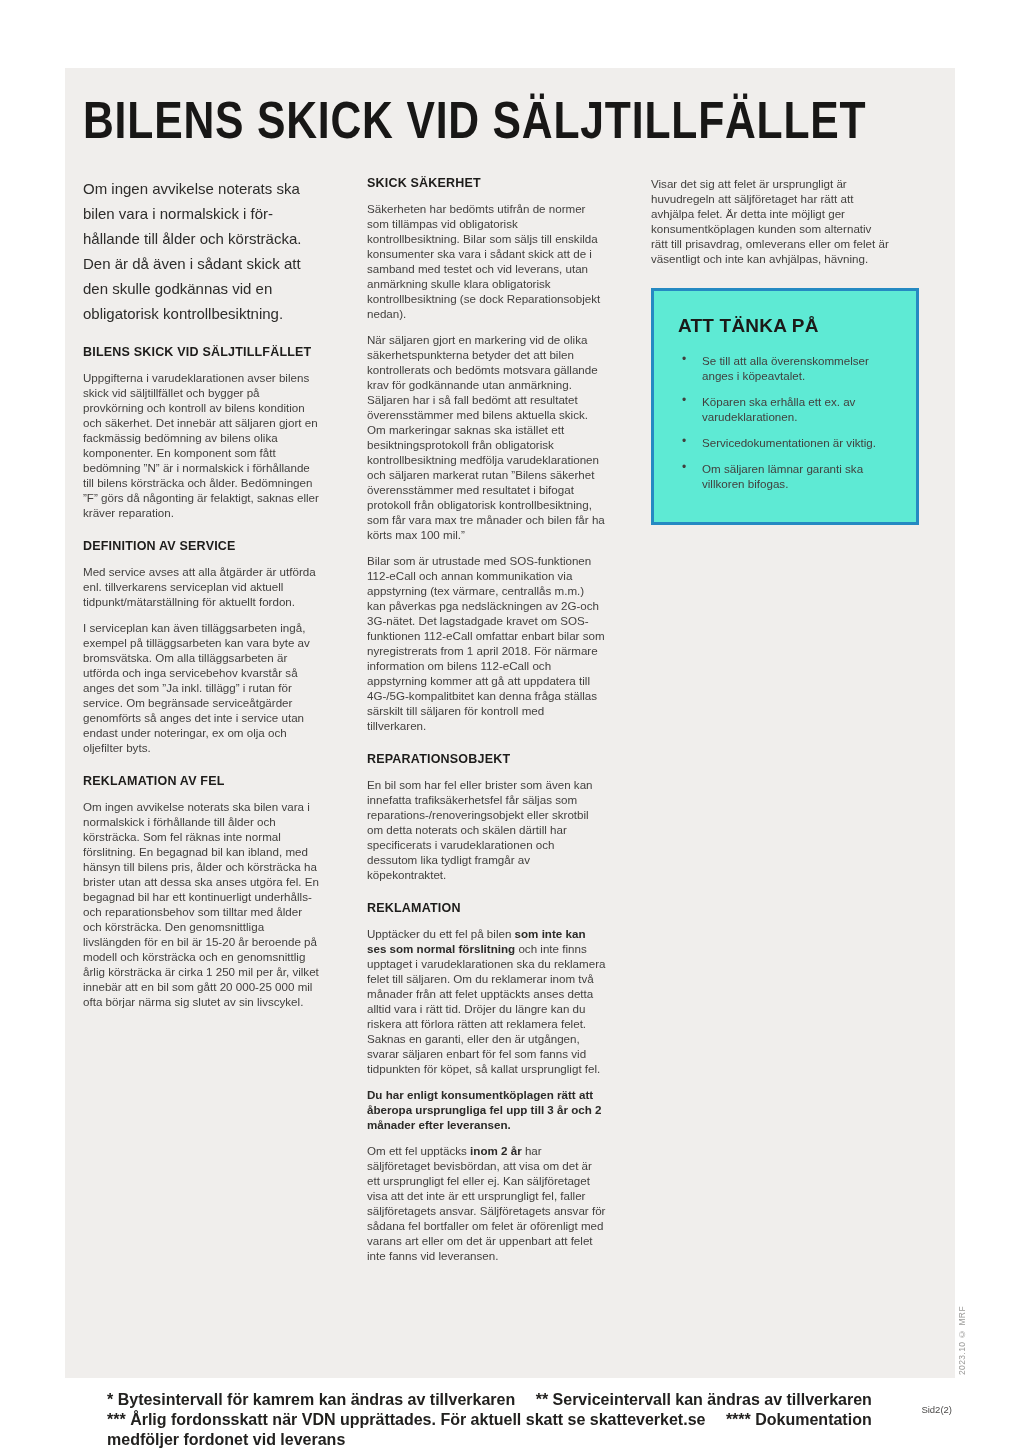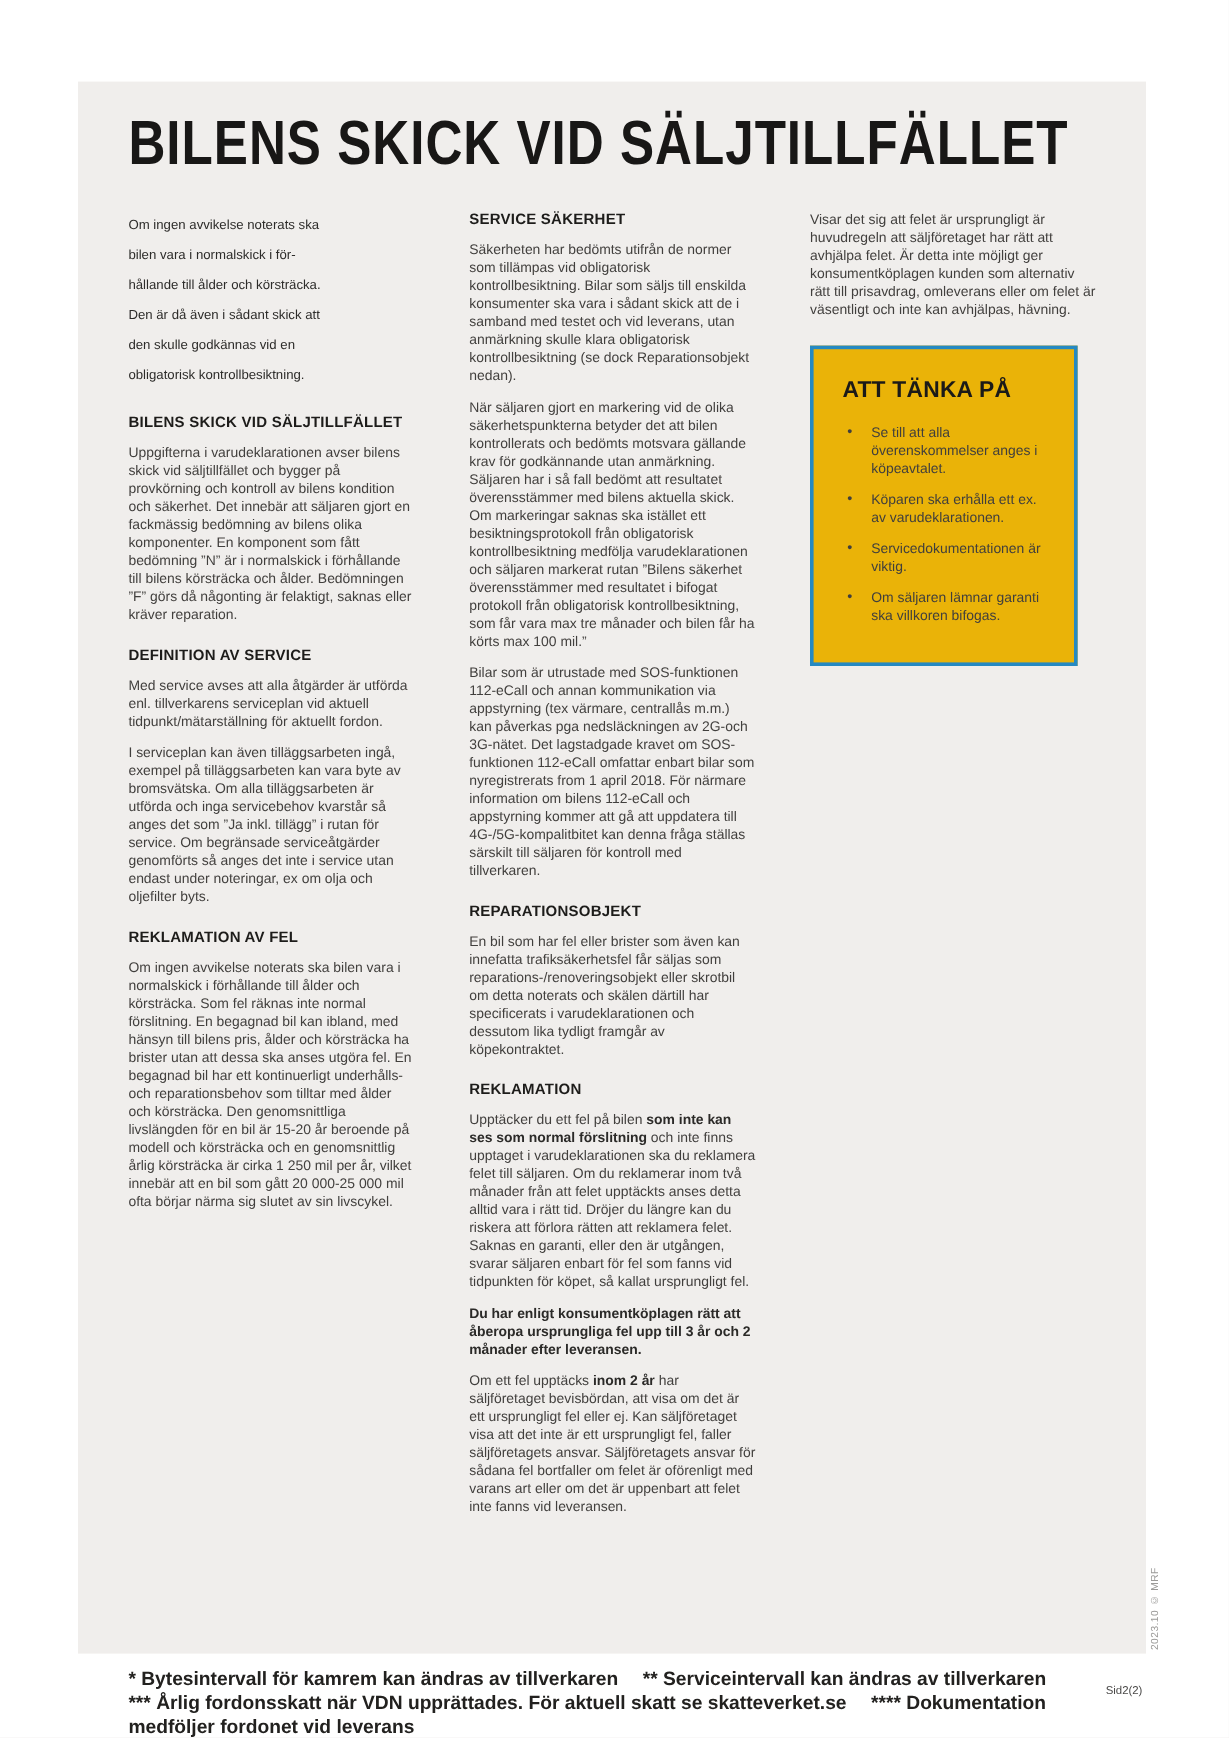--- a/index.html
+++ b/index.html
@@ -8,51 +8,51 @@
     width:1024px; height:1448px; position:relative;
     background:#ffffff;
     font-family:"Liberation Sans", sans-serif;
     color:#3d3c3a;
     -webkit-font-smoothing:antialiased;
   }
   .sheet {
     position:absolute; left:65px; top:68px;
     width:890px; height:1310px;
     background:#f0eeec;
-    padding:22px 42px 0 42px;
+    padding:22px 42px 0 18px;
   }
   .doc-title {
     font-weight:800; color:#181716;
     font-size:52px; letter-spacing:1px; white-space:nowrap;
     transform:scaleX(0.82); transform-origin:0 50%;
     margin-bottom:26px;
   }
   .columns { display:flex; gap:45px; align-items:flex-start; }
   .col { width:239px; flex:0 0 239px; }
 
   .intro {
-    font-size:11px; line-height:25px; color:#2d2c2a;
+    font-size:15px; line-height:25px; color:#2d2c2a;
     white-space:pre-line; margin-bottom:8px;
   }
   h3.sec {
     font-size:12.5px; font-weight:700; color:#1d1c1a;
     letter-spacing:.2px; margin-top:19px; margin-bottom:11px;
   }
   .col .sec:first-child { margin-top:0; }
   p.body {
     font-size:11.6px; line-height:15px; color:#413f3d;
     margin-bottom:11px;
   }
   p.body strong { color:#2b2a28; }
 
   .info-box {
     margin-top:22px;
-    width:223px;
+    width:268px;
     border:3px solid #2589c2;
-    background:#eab308;
+    background:#5eead4;
     padding:24px 24px 20px 24px;
   }
   .info-box .box-title {
     font-size:19px; font-weight:800; color:#1b1a18;
     letter-spacing:.2px; margin-bottom:16px;
   }
   .info-box ul { list-style:none; }
   .info-box li {
     position:relative; padding-left:24px;
     font-size:11.6px; line-height:15px; color:#413f3d;
@@ -99,21 +99,21 @@
 
       <h3 class="sec">DEFINITION AV SERVICE</h3>
       <p class="body">Med service avses att alla åtgärder är utförda enl. tillverkarens serviceplan vid aktuell tidpunkt/mätarställning för aktuellt fordon.</p>
       <p class="body">I serviceplan kan även tilläggsarbeten ingå, exempel på tilläggsarbeten kan vara byte av bromsvätska. Om alla tilläggsarbeten är utförda och inga servicebehov kvarstår så anges det som ”Ja inkl. tillägg” i rutan för service. Om begränsade serviceåtgärder genomförts så anges det inte i service utan endast under noteringar, ex om olja och oljefilter byts.</p>
 
       <h3 class="sec">REKLAMATION AV FEL</h3>
       <p class="body">Om ingen avvikelse noterats ska bilen vara i normalskick i förhållande till ålder och körsträcka. Som fel räknas inte normal förslitning. En begagnad bil kan ibland, med hänsyn till bilens pris, ålder och körsträcka ha brister utan att dessa ska anses utgöra fel. En begagnad bil har ett kontinuerligt underhålls- och reparationsbehov som tilltar med ålder och körsträcka. Den genomsnittliga livslängden för en bil är 15-20 år beroende på modell och körsträcka och en genomsnittlig årlig körsträcka är cirka 1 250 mil per år, vilket innebär att en bil som gått 20 000-25 000 mil ofta börjar närma sig slutet av sin livscykel.</p>
     </div>
 
     <div class="col">
-      <h3 class="sec">SERVICE SÄKERHET</h3>
+      <h3 class="sec">SKICK SÄKERHET</h3>
       <p class="body">Säkerheten har bedömts utifrån de normer som tillämpas vid obligatorisk kontrollbesiktning. Bilar som säljs till enskilda konsumenter ska vara i sådant skick att de i samband med testet och vid leverans, utan anmärkning skulle klara obligatorisk kontrollbesiktning (se dock Reparationsobjekt nedan).</p>
       <p class="body">När säljaren gjort en markering vid de olika säkerhetspunkterna betyder det att bilen kontrollerats och bedömts motsvara gällande krav för godkännande utan anmärkning. Säljaren har i så fall bedömt att resultatet överensstämmer med bilens aktuella skick. Om markeringar saknas ska istället ett besiktningsprotokoll från obligatorisk kontrollbesiktning medfölja varudeklarationen och säljaren markerat rutan ”Bilens säkerhet överensstämmer med resultatet i bifogat protokoll från obligatorisk kontrollbesiktning, som får vara max tre månader och bilen får ha körts max 100 mil.”</p>
       <p class="body">Bilar som är utrustade med SOS-funktionen 112-eCall och annan kommunikation via appstyrning (tex värmare, centrallås m.m.) kan påverkas pga nedsläckningen av 2G-och 3G-nätet. Det lagstadgade kravet om SOS-funktionen 112-eCall omfattar enbart bilar som nyregistrerats from 1 april 2018. För närmare information om bilens 112-eCall och appstyrning kommer att gå att uppdatera till 4G-/5G-kompalitbitet kan denna fråga ställas särskilt till säljaren för kontroll med tillverkaren.</p>
 
       <h3 class="sec">REPARATIONSOBJEKT</h3>
       <p class="body">En bil som har fel eller brister som även kan innefatta trafiksäkerhetsfel får säljas som reparations-/renoveringsobjekt eller skrotbil om detta noterats och skälen därtill har specificerats i varudeklarationen och dessutom lika tydligt framgår av köpekontraktet.</p>
 
       <h3 class="sec">REKLAMATION</h3>
       <p class="body"><span>Upptäcker du ett fel på bilen </span><strong>som inte kan ses som normal förslitning</strong><span> och inte finns upptaget i varudeklarationen ska du reklamera felet till säljaren. Om du reklamerar inom två månader från att felet upptäckts anses detta alltid vara i rätt tid. Dröjer du längre kan du riskera att förlora rätten att reklamera felet. Saknas en garanti, eller den är utgången, svarar säljaren enbart för fel som fanns vid tidpunkten för köpet, så kallat ursprungligt fel.</span></p>
       <p class="body"><strong>Du har enligt konsumentköplagen rätt att åberopa ursprungliga fel upp till 3 år och 2 månader efter leveransen.</strong></p>

